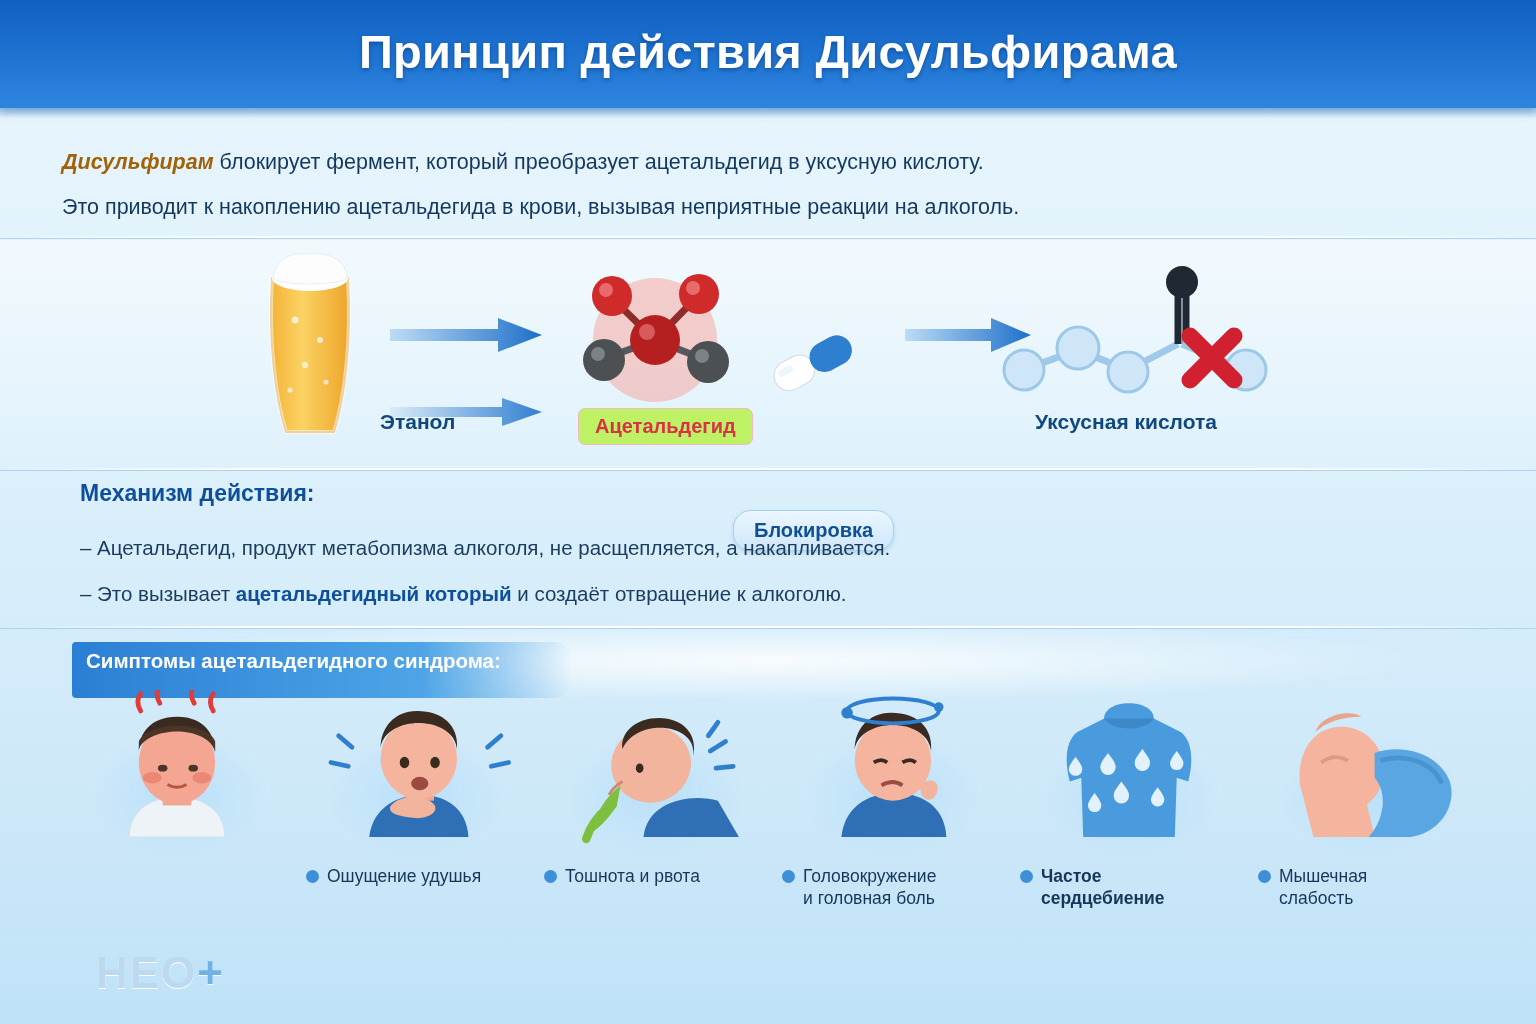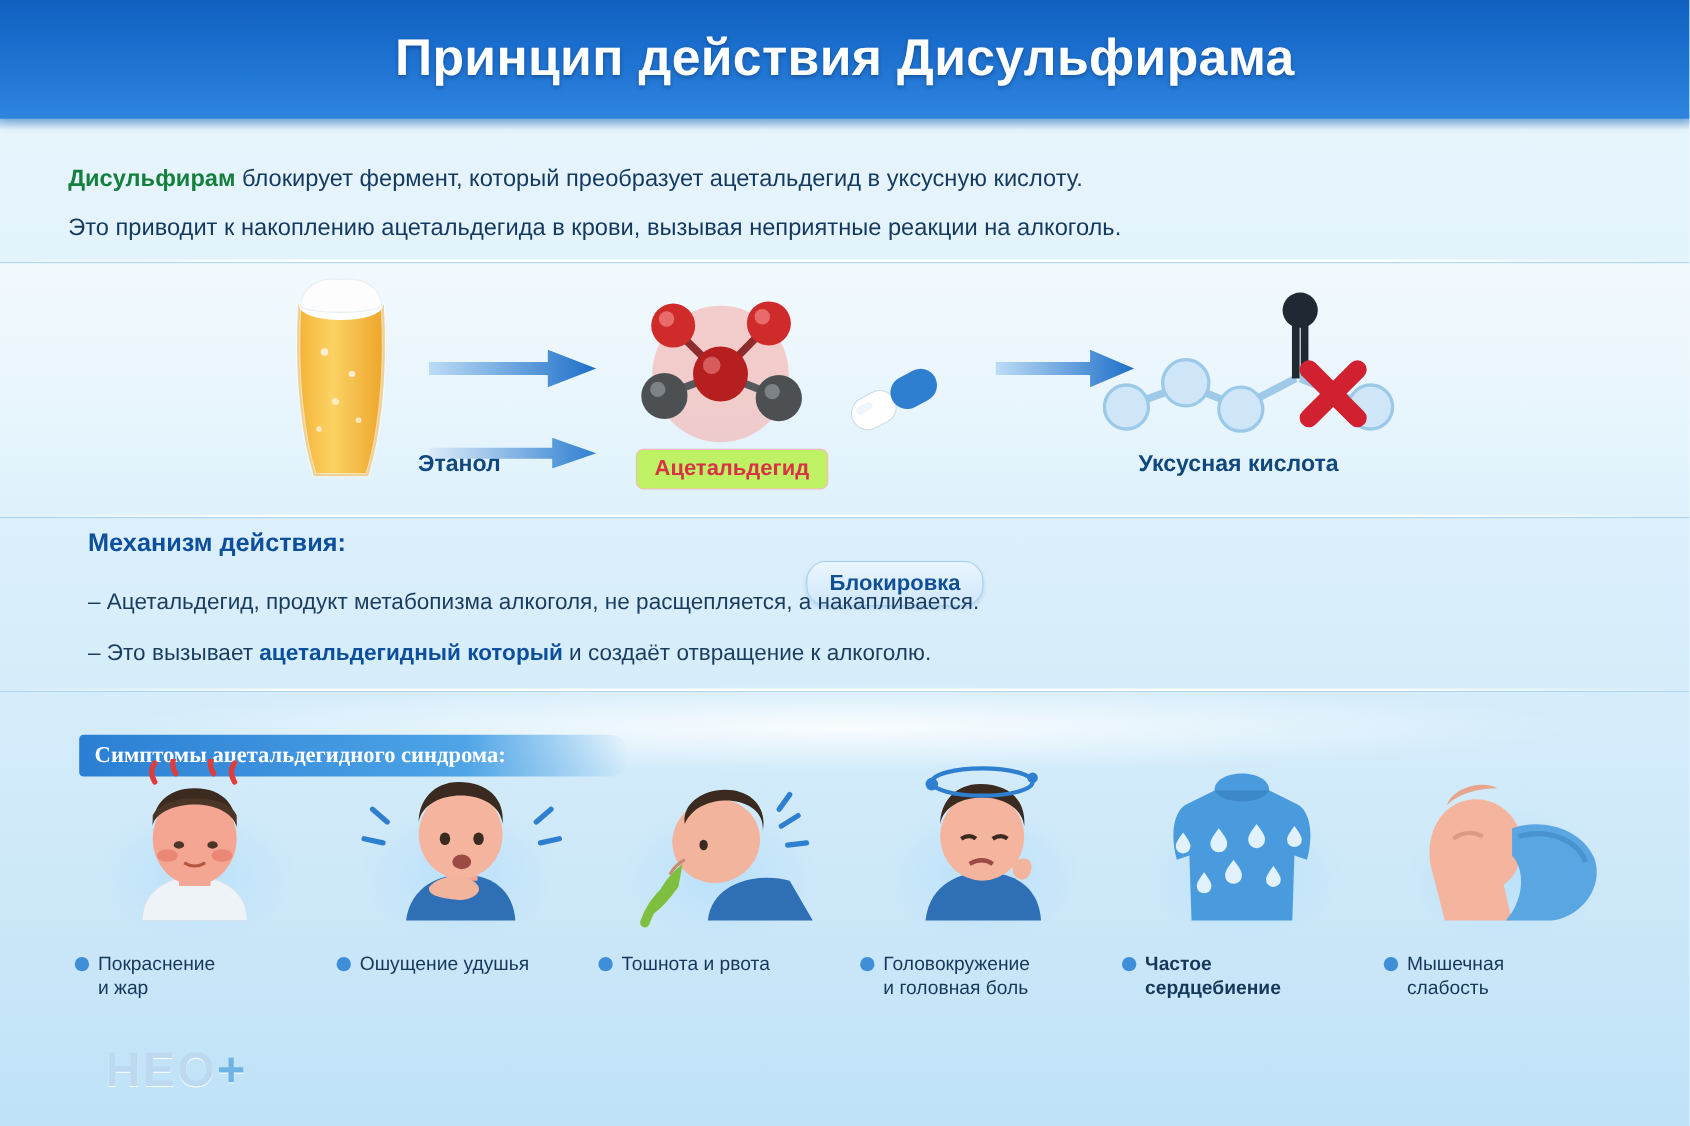--- a/index.html
+++ b/index.html
@@ -20,21 +20,21 @@
     background:linear-gradient(180deg,rgba(45,130,210,.55),rgba(45,130,210,0));
   }
   .header h1{
     margin:0;color:#ffffff;font-size:47px;font-weight:bold;
     text-align:center;line-height:104px;letter-spacing:.3px;
     text-shadow:0 2px 4px rgba(0,30,80,.4);
   }
   
   .intro{position:absolute;left:62px;top:148px;width:1420px;}
   .intro p{margin:0 0 16px 0;font-size:21.5px;color:#14395f;line-height:1.35;}
-  .intro b{color:#15803d;}
+  .intro b{color:#a16207;font-style:italic;}
   .rule{position:absolute;left:0;width:1536px;height:2px;
         background:linear-gradient(90deg,rgba(255,255,255,0),#ffffff 18%,#ffffff 82%,rgba(255,255,255,0));
         box-shadow:0 1px 0 rgba(140,190,230,.55);}
   
   .band{
     position:absolute;left:0;top:240px;width:1536px;height:230px;
     background:linear-gradient(180deg,rgba(255,255,255,.55),rgba(236,248,255,.15));
   }
   .stage{position:absolute;left:0;top:240px;width:1536px;height:230px;}
   .beer{position:absolute;left:250px;top:10px;width:120px;height:190px;}
@@ -58,24 +58,23 @@
     position:absolute;left:120px;top:382px;width:1300px;height:78px;border-radius:50%;
     background:radial-gradient(ellipse at 50% 50%,rgba(255,255,255,.85),rgba(220,240,253,.15) 70%,rgba(220,240,253,0));
   }
   
   .mech-title{position:absolute;left:80px;top:480px;font-size:23px;font-weight:bold;color:#0d4f9c;}
   .mech-list{position:absolute;left:80px;top:536px;width:1380px;}
   .mech-list div{font-size:20.5px;color:#1a3c5e;margin-bottom:22px;}
   .mech-list b{color:#0d4f9c;}
   
   .sym-header{
-    position:absolute;left:72px;top:668px;width:500px;height:38px;
+    position:absolute;left:72px;top:642px;width:500px;height:56px;
     background:linear-gradient(90deg,#2a7fd4,#4ea4e6 70%,rgba(120,185,235,0));
     border-radius:4px 18px 18px 4px;
-    font-family:Liberation Serif, serif;
   }
   .sym-header span{color:#fff;font-size:20.5px;font-weight:bold;line-height:38px;margin-left:14px;}
   .sym-row{position:absolute;left:60px;top:690px;width:1430px;height:240px;display:flex;}
   .sym{width:238px;position:relative;}
   .sym .art{height:165px;position:relative;}
   .sym .cap{position:absolute;top:176px;left:8px;width:222px;display:flex;gap:8px;}
   .dot{width:13px;height:13px;border-radius:50%;background:#3f8fd8;flex:0 0 auto;margin-top:4px;}
   .cap-txt{font-size:17.5px;color:#16375a;line-height:1.25;}
   .cap-txt.bold{font-weight:bold;}
   .glow{position:absolute;left:50%;top:42px;width:176px;height:124px;margin-left:-88px;border-radius:50%;
@@ -241,27 +240,20 @@
         <ellipse cx="84" cy="88" rx="10" ry="6" fill="#e4705c" opacity=".55"></ellipse>
         <ellipse cx="136" cy="88" rx="10" ry="6" fill="#e4705c" opacity=".55"></ellipse>
         <g stroke="#e03c3c" stroke-width="5" stroke-linecap="round" fill="none">
           <path d="M72 18 q-6 -10 0 -18"></path>
             <path d="M92 10 q-6 -10 0 -18"></path>
           <path d="M128 10 q-6 -10 0 -18"></path>
             <path d="M148 18 q-6 -10 0 -18"></path>
         </g>
       </svg>
     </div>
-    <div class="cap">
-      <div class="dot"></div>
-      <div class="cap-txt">
-        <span>Покраснение</span><br>
-        <span>и жар</span>
-      </div>
-    </div>
   </div>
 
   <div class="sym">
     <div class="art">
       <div class="glow"></div>
       <svg viewBox="0 0 220 165" style="position:absolute;left:12px;top:0;width:210px;height:165px">
         <path d="M62 150 C66 116 96 106 116 106 C140 106 164 118 166 150 Z" fill="#2f6fb5"></path>
         <path d="M100 92 h30 v20 h-30 z" fill="#f0a893"></path>
         <ellipse cx="114" cy="68" rx="40" ry="42" fill="#f4b49e"></ellipse>
         <path d="M74 56 C80 22 150 22 154 58 C156 34 140 18 112 18 C88 18 74 36 74 56 Z" fill="#3a2a20"></path>

